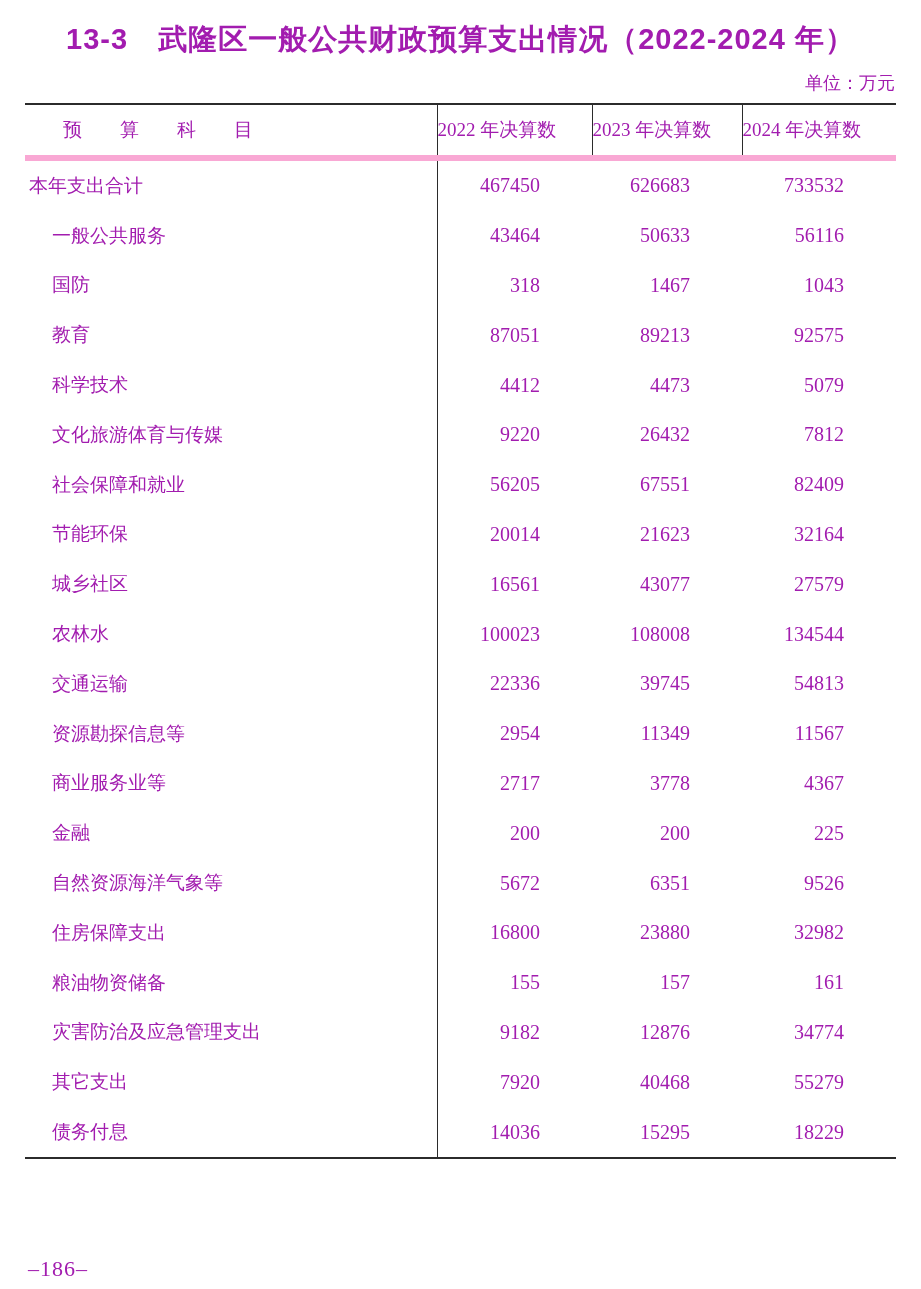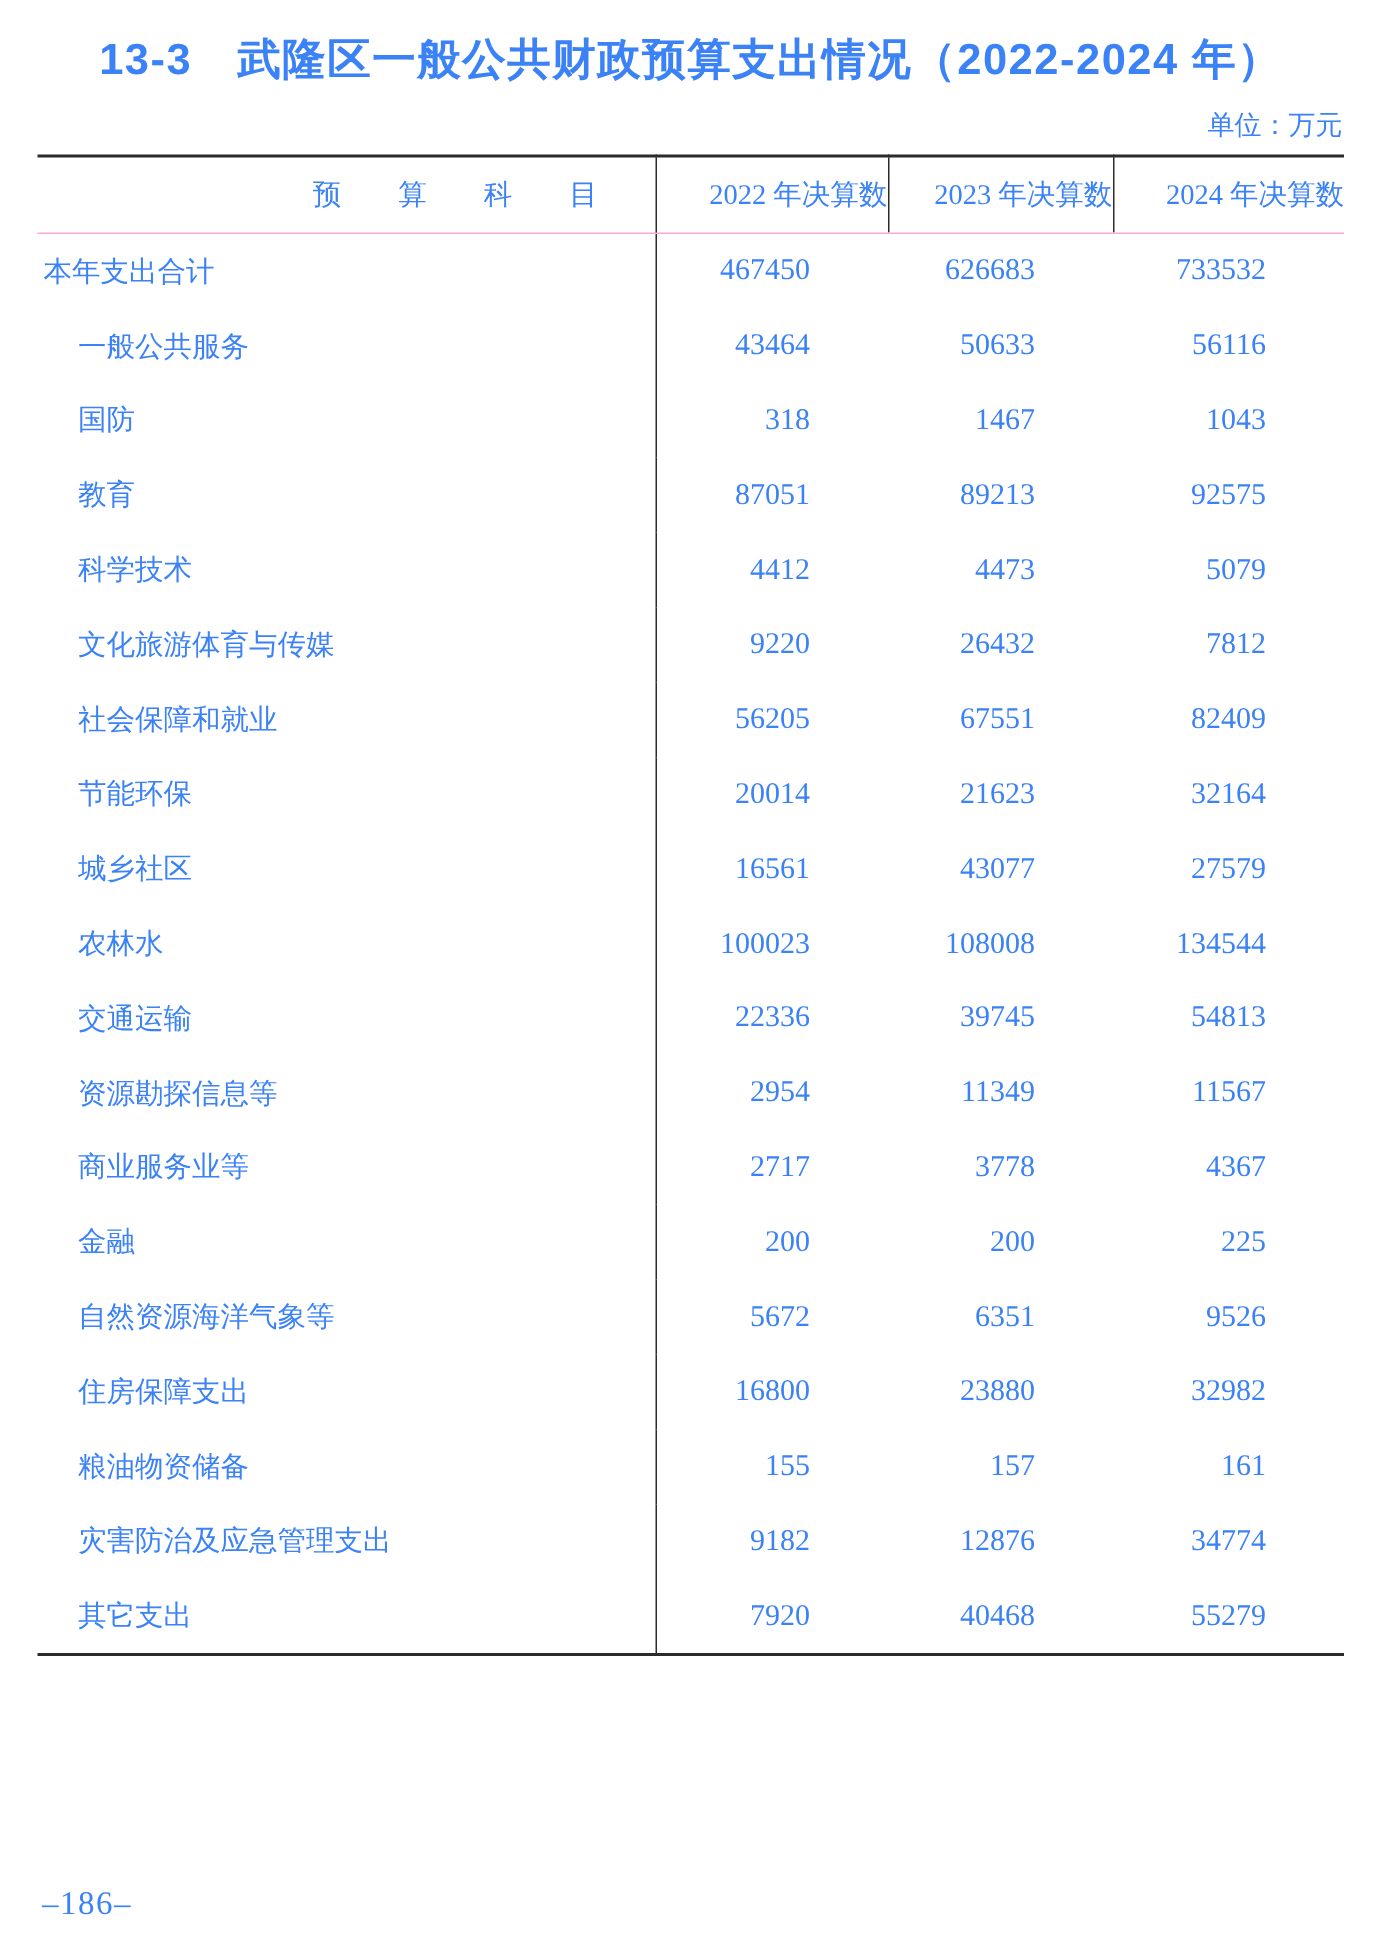--- a/index.html
+++ b/index.html
@@ -5,21 +5,21 @@
   html, body {
     margin: 0;
     padding: 0;
     background: #ffffff;
   }
   .page {
     position: relative;
     width: 921px;
     height: 1289px;
     background: #ffffff;
-    color: #3b82f6;
+    color: #a21caf;
     font-family: "Liberation Serif", "DejaVu Serif", serif;
     overflow: hidden;
   }
   .title {
     position: absolute;
     top: 20px;
     left: 0;
     width: 100%;
     margin: 0;
     text-align: center;
@@ -47,23 +47,23 @@
   }
   col.c-subject { width: 412px; }
   col.c-y1 { width: 155px; }
   col.c-y2 { width: 150px; }
   col.c-y3 { width: 154px; }
 
   thead th {
     height: 50px;
     font-weight: normal;
     font-size: 19px;
-    text-align: right;
+    text-align: left;
     vertical-align: middle;
-    border-bottom: 1px solid #f9a8d4;
+    border-bottom: 6px solid #f9a8d4;
     padding: 0;
     white-space: nowrap;
   }
   thead th.subject {
     letter-spacing: 2em;
     text-indent: 2em; 
   }
   thead th.year-col { border-left: 1px solid #2b2b2b; }
   thead th.subject { border-right: 1px solid #2b2b2b; }
 
@@ -224,18 +224,24 @@
           <td class="num">9182</td>
           <td class="num">12876</td>
           <td class="num">34774</td>
         </tr>
         <tr>
           <td class="label indent">其它支出</td>
           <td class="num">7920</td>
           <td class="num">40468</td>
           <td class="num">55279</td>
         </tr>
+        <tr>
+          <td class="label indent">债务付息</td>
+          <td class="num">14036</td>
+          <td class="num">15295</td>
+          <td class="num">18229</td>
+        </tr>
       </tbody>
   </table>
 
   <div class="page-number">–186–</div>
 
 </div>
 
 </body></html>

